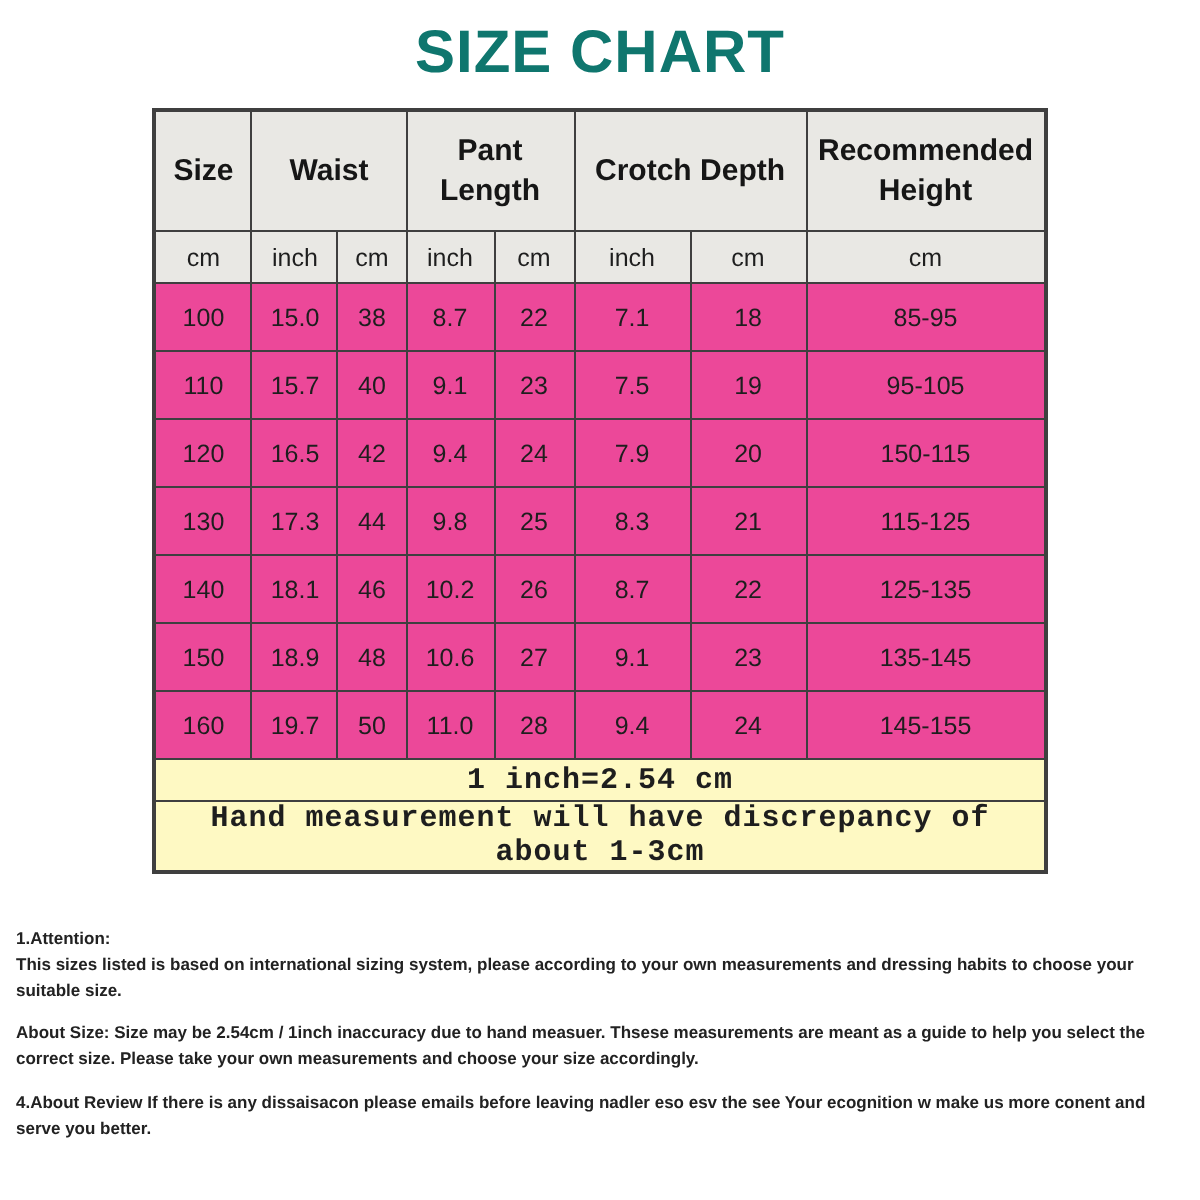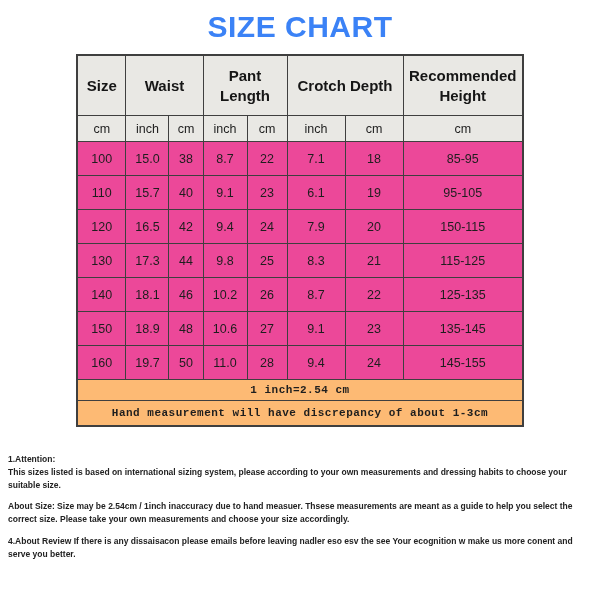--- a/index.html
+++ b/index.html
@@ -6,21 +6,21 @@
     --border:#3f3f3f;
     --head-bg:#e9e8e4;
     --text:#1e1e1e;
   }
   html,body{margin:0;padding:0;}
   body{
     width:600px;height:600px;background:#ffffff;overflow:hidden;
     font-family:"Liberation Sans",sans-serif;color:var(--text);
   }
   .title{
-    text-align:center;font-size:30px;font-weight:bold;color:#3b82f6;
+    text-align:center;font-size:30px;font-weight:bold;color:#0f766e;
     margin:12px 0 3px 0;letter-spacing:0.5px;line-height:1;
   }
   table.size-chart{
     border-collapse:collapse;table-layout:fixed;width:446px;margin:12px auto;
     border:2px solid var(--border);
   }
   table.size-chart th,table.size-chart td{
     border:1px solid var(--border);text-align:center;vertical-align:middle;
     padding:0;overflow:hidden;
   }
@@ -28,22 +28,22 @@
     background:var(--head-bg);font-size:15px;font-weight:bold;
     height:59px;line-height:1.3;padding:0 8px;color:#161616;
   }
   th.unit-head{
     background:var(--head-bg);font-size:12.5px;font-weight:normal;height:25px;
   }
   td.data-cell{
     background:#ec4899;font-size:12.5px;height:33px;
   }
   td.foot-cell{
-    background:#fdba74;font-family:"Liberation Mono","DejaVu Sans Mono",monospace;
-    font-weight:bold;font-size:11px;height:20px;letter-spacing:0.5px;
+    background:#fef9c3;font-family:"Liberation Mono","DejaVu Sans Mono",monospace;
+    font-weight:bold;font-size:15px;height:20px;letter-spacing:0.5px;
   }
   tr.foot-row-2 td.foot-cell{height:24px;}
   .notes{
     margin:26px 10px 0 8px;font-size:8.5px;line-height:1.5;color:#222;
     max-width:584px;
   }
   .note{margin-bottom:9px;font-weight:bold;}
   .note-heading{white-space:nowrap;}
 </style>
 </head>
@@ -93,21 +93,21 @@
           <td class="data-cell">7.1</td>
           <td class="data-cell">18</td>
           <td class="data-cell">85-95</td>
         </tr>
         <tr>
           <td class="data-cell">110</td>
           <td class="data-cell">15.7</td>
           <td class="data-cell">40</td>
           <td class="data-cell">9.1</td>
           <td class="data-cell">23</td>
-          <td class="data-cell">6.1</td>
+          <td class="data-cell">7.5</td>
           <td class="data-cell">19</td>
           <td class="data-cell">95-105</td>
         </tr>
         <tr>
           <td class="data-cell">120</td>
           <td class="data-cell">16.5</td>
           <td class="data-cell">42</td>
           <td class="data-cell">9.4</td>
           <td class="data-cell">24</td>
           <td class="data-cell">7.9</td>

